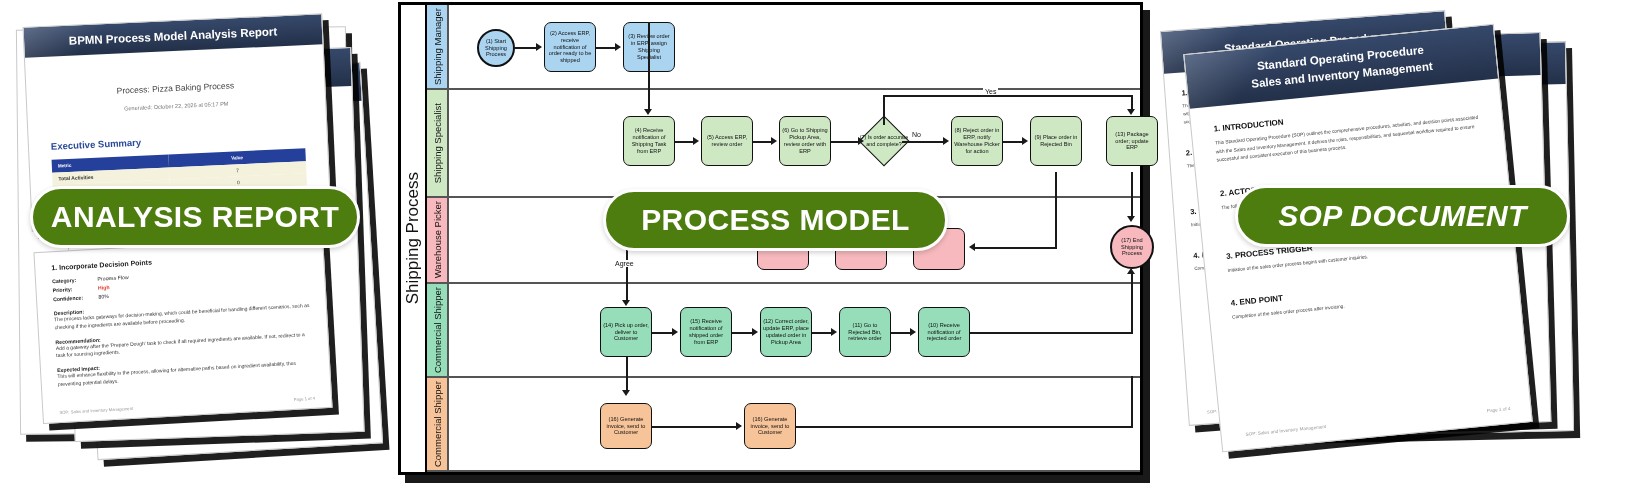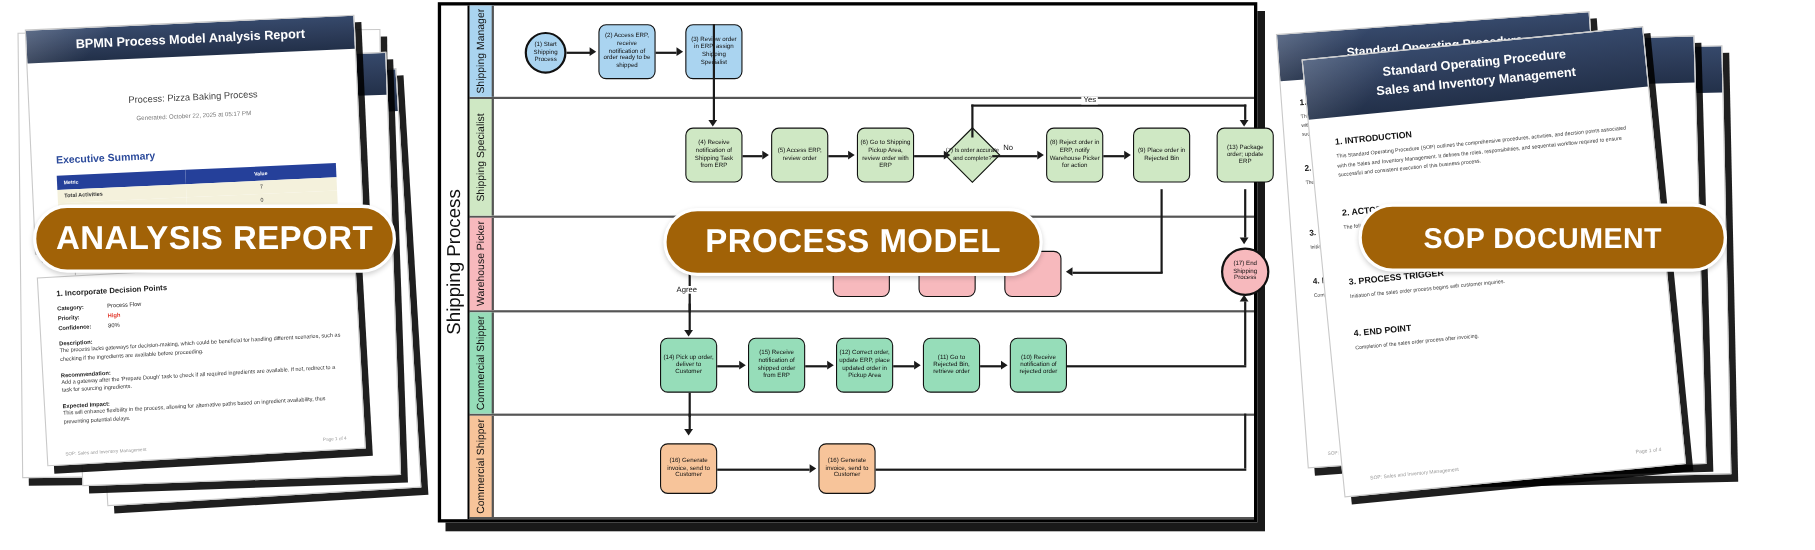--- a/index.html
+++ b/index.html
@@ -12,21 +12,21 @@
            box-shadow: 6px 7px 0 rgba(0,0,0,.88); overflow:hidden; }
   .sheet .band { position:absolute; left:0; top:0; width:100%;
                  background:linear-gradient(180deg,#36496b 0%,#2c3b58 55%,#223049 100%);
                  color:#fff; display:flex; align-items:center; justify-content:center;
                  font-weight:bold; text-align:center; }
   .sheet .band .corner{ position:absolute; left:0; top:0; width:34%; height:100%;
                  background:linear-gradient(135deg,rgba(255,255,255,.20),rgba(255,255,255,0) 62%);
                  border-bottom-right-radius:60% 95%; }
 
   
-  .pill { position:absolute; background:#a16207; border-radius:999px;
+  .pill { position:absolute; background:#4d7c0f; border-radius:999px;
           display:flex; align-items:center; justify-content:center;
           color:#fff; font-weight:bold; letter-spacing:.4px;
           border:3px solid #ffffff; box-shadow:0 2px 5px rgba(0,0,0,.18); white-space:nowrap; }
 
   
   #leftPanel { position:absolute; left:0; top:0; width:400px; height:500px; }
   .rep-body { position:absolute; left:0; right:0; color:#222; }
 
   .rep-title-line { text-align:center; color:#444; }
   .exec-h { color:#2b4a9b; font-weight:bold; }
@@ -380,18 +380,18 @@
 
         <div class="sop-h" style="font-size:8px; margin-top:24px;">4. END POINT</div>
         <div class="sop-p" style="font-size:4.8px; line-height:1.8; margin-top:6px;">Completion of the sales order process after invoicing.</div>
       </div>
       <div class="footer" style="position:absolute; left:24px; right:20px; bottom:12px; display:flex; justify-content:space-between; font-size:4.6px;">
         <span>SOP: Sales and Inventory Management</span>
         <span>Page 1 of 4</span>
       </div>
     </div>
 
-    <div class="pill" style="left:85px; top:185px; width:335px; height:62px; font-size:26px;">
+    <div class="pill" style="left:85px; top:185px; width:335px; height:62px; font-size:30px;font-style:italic;">
       <span>SOP DOCUMENT</span>
     </div>
   </div>
 
 </div>
 
 </body></html>

